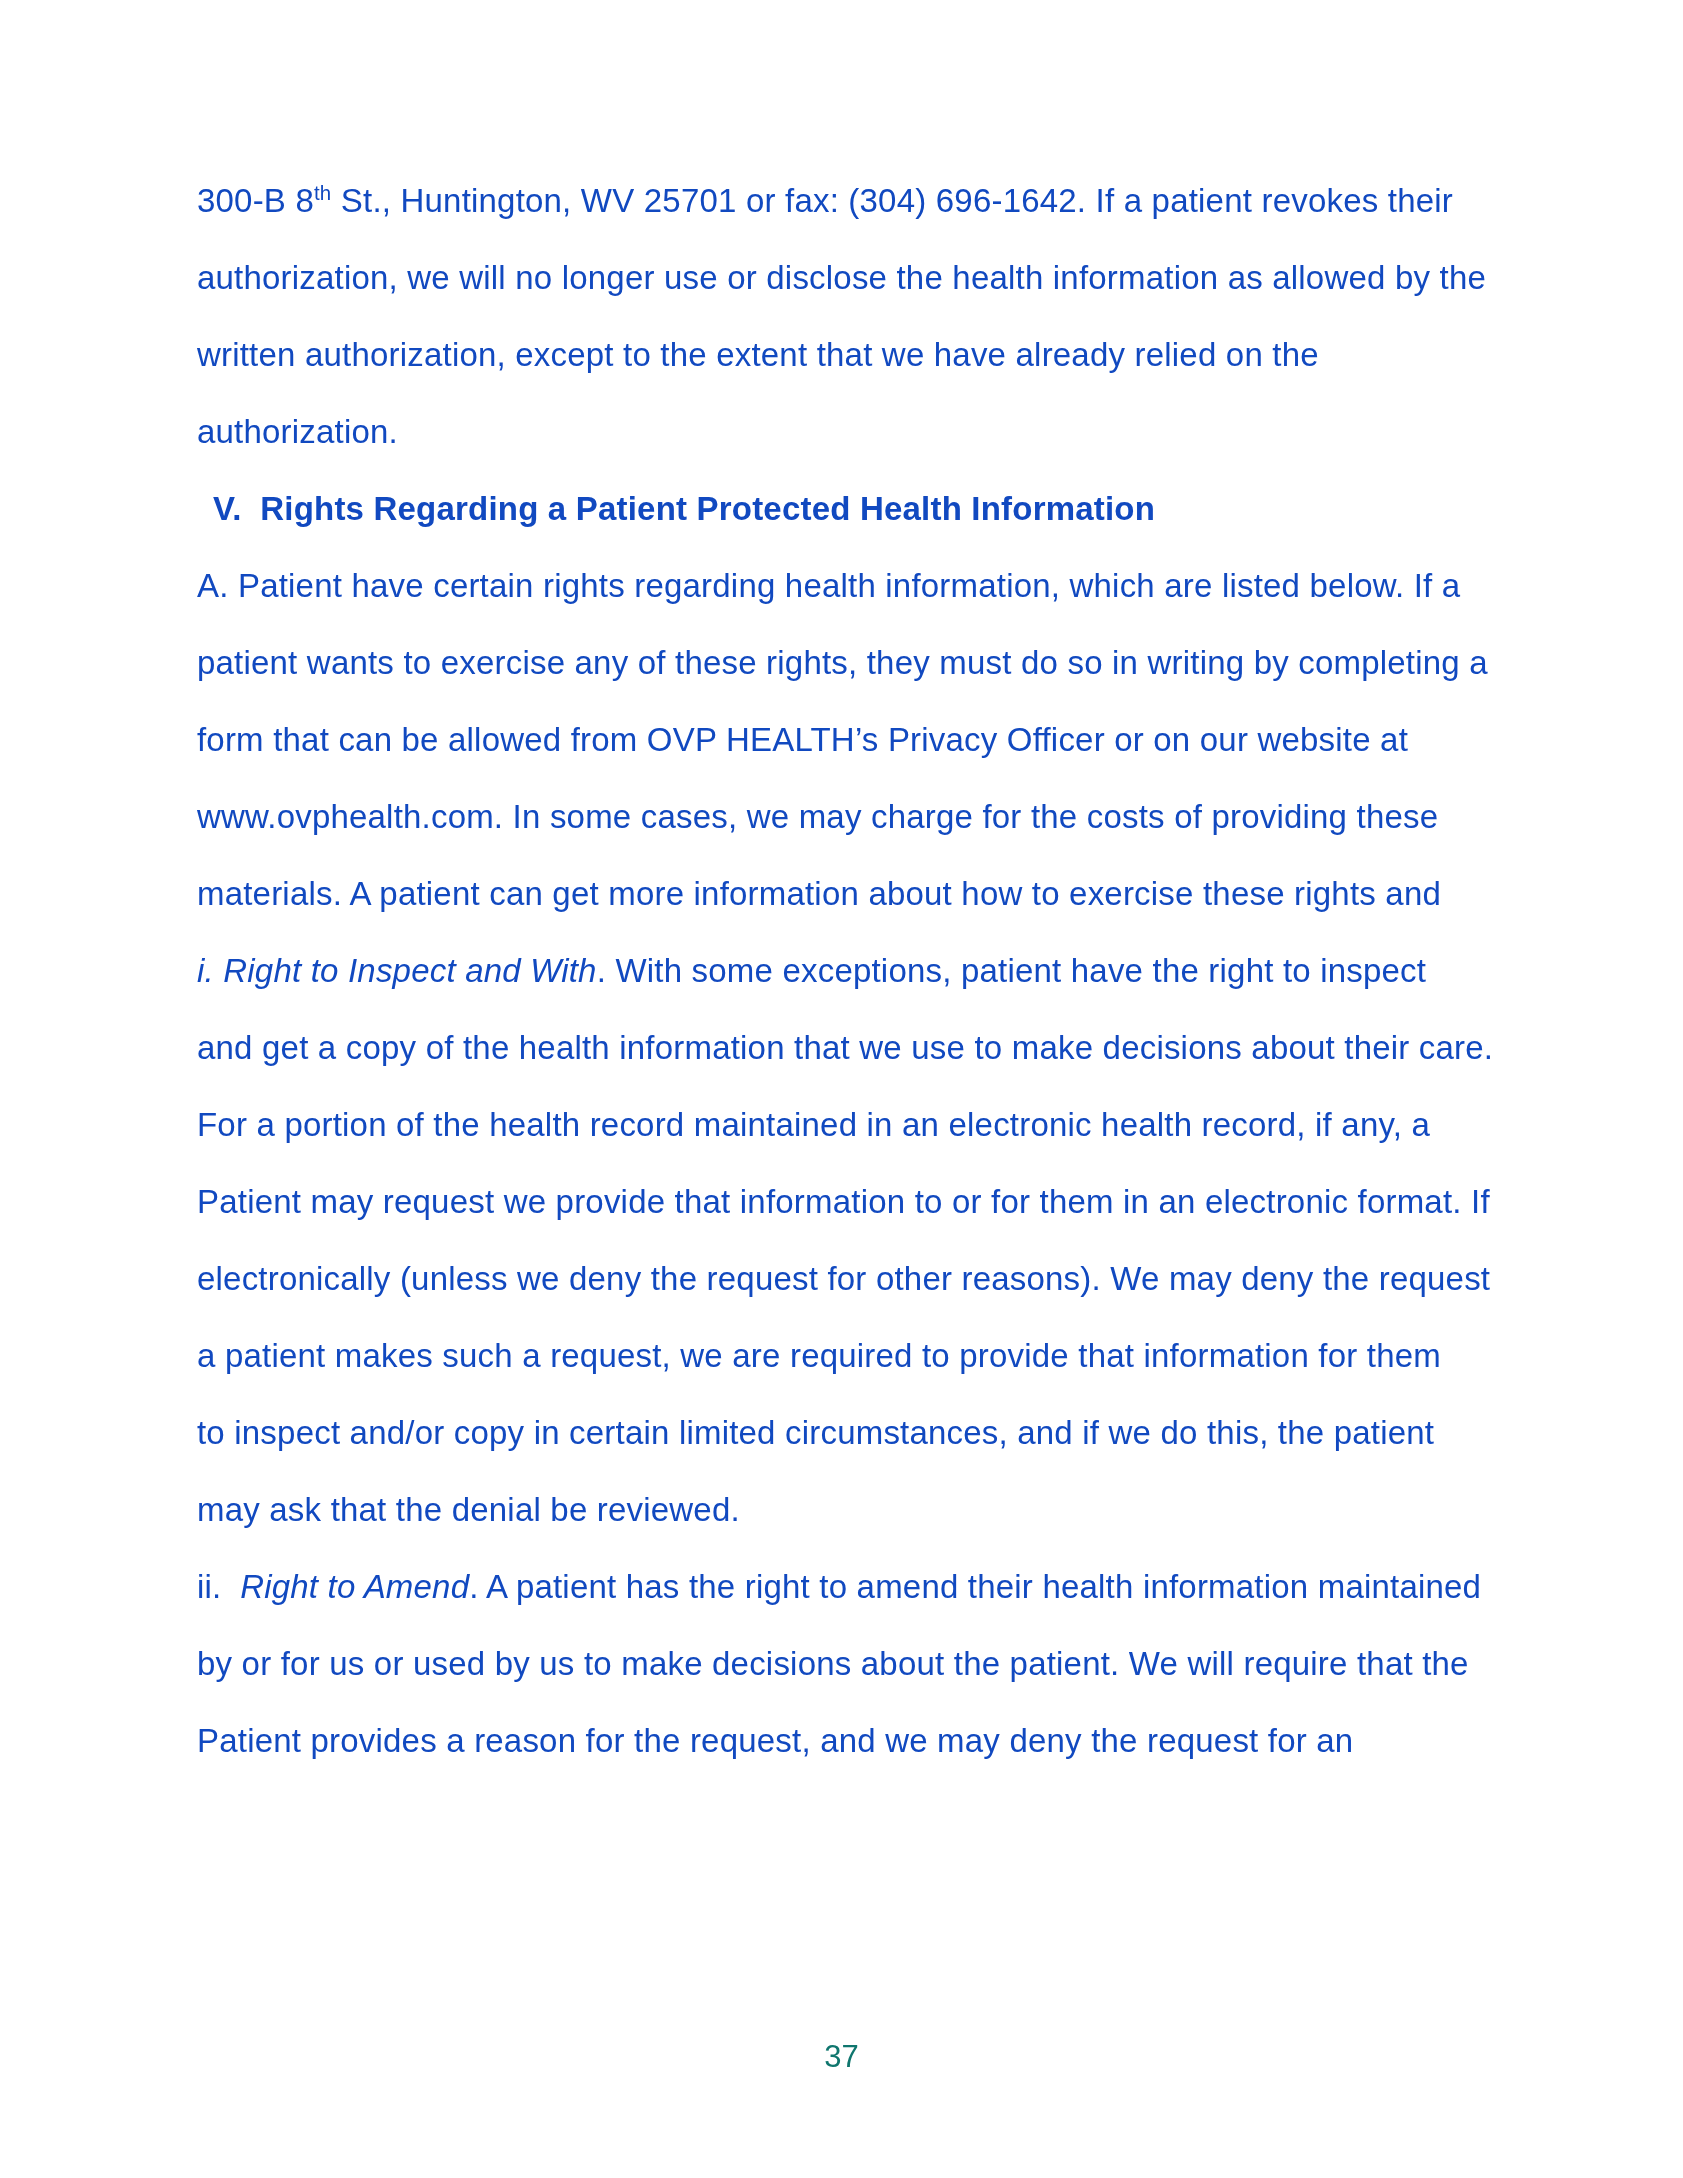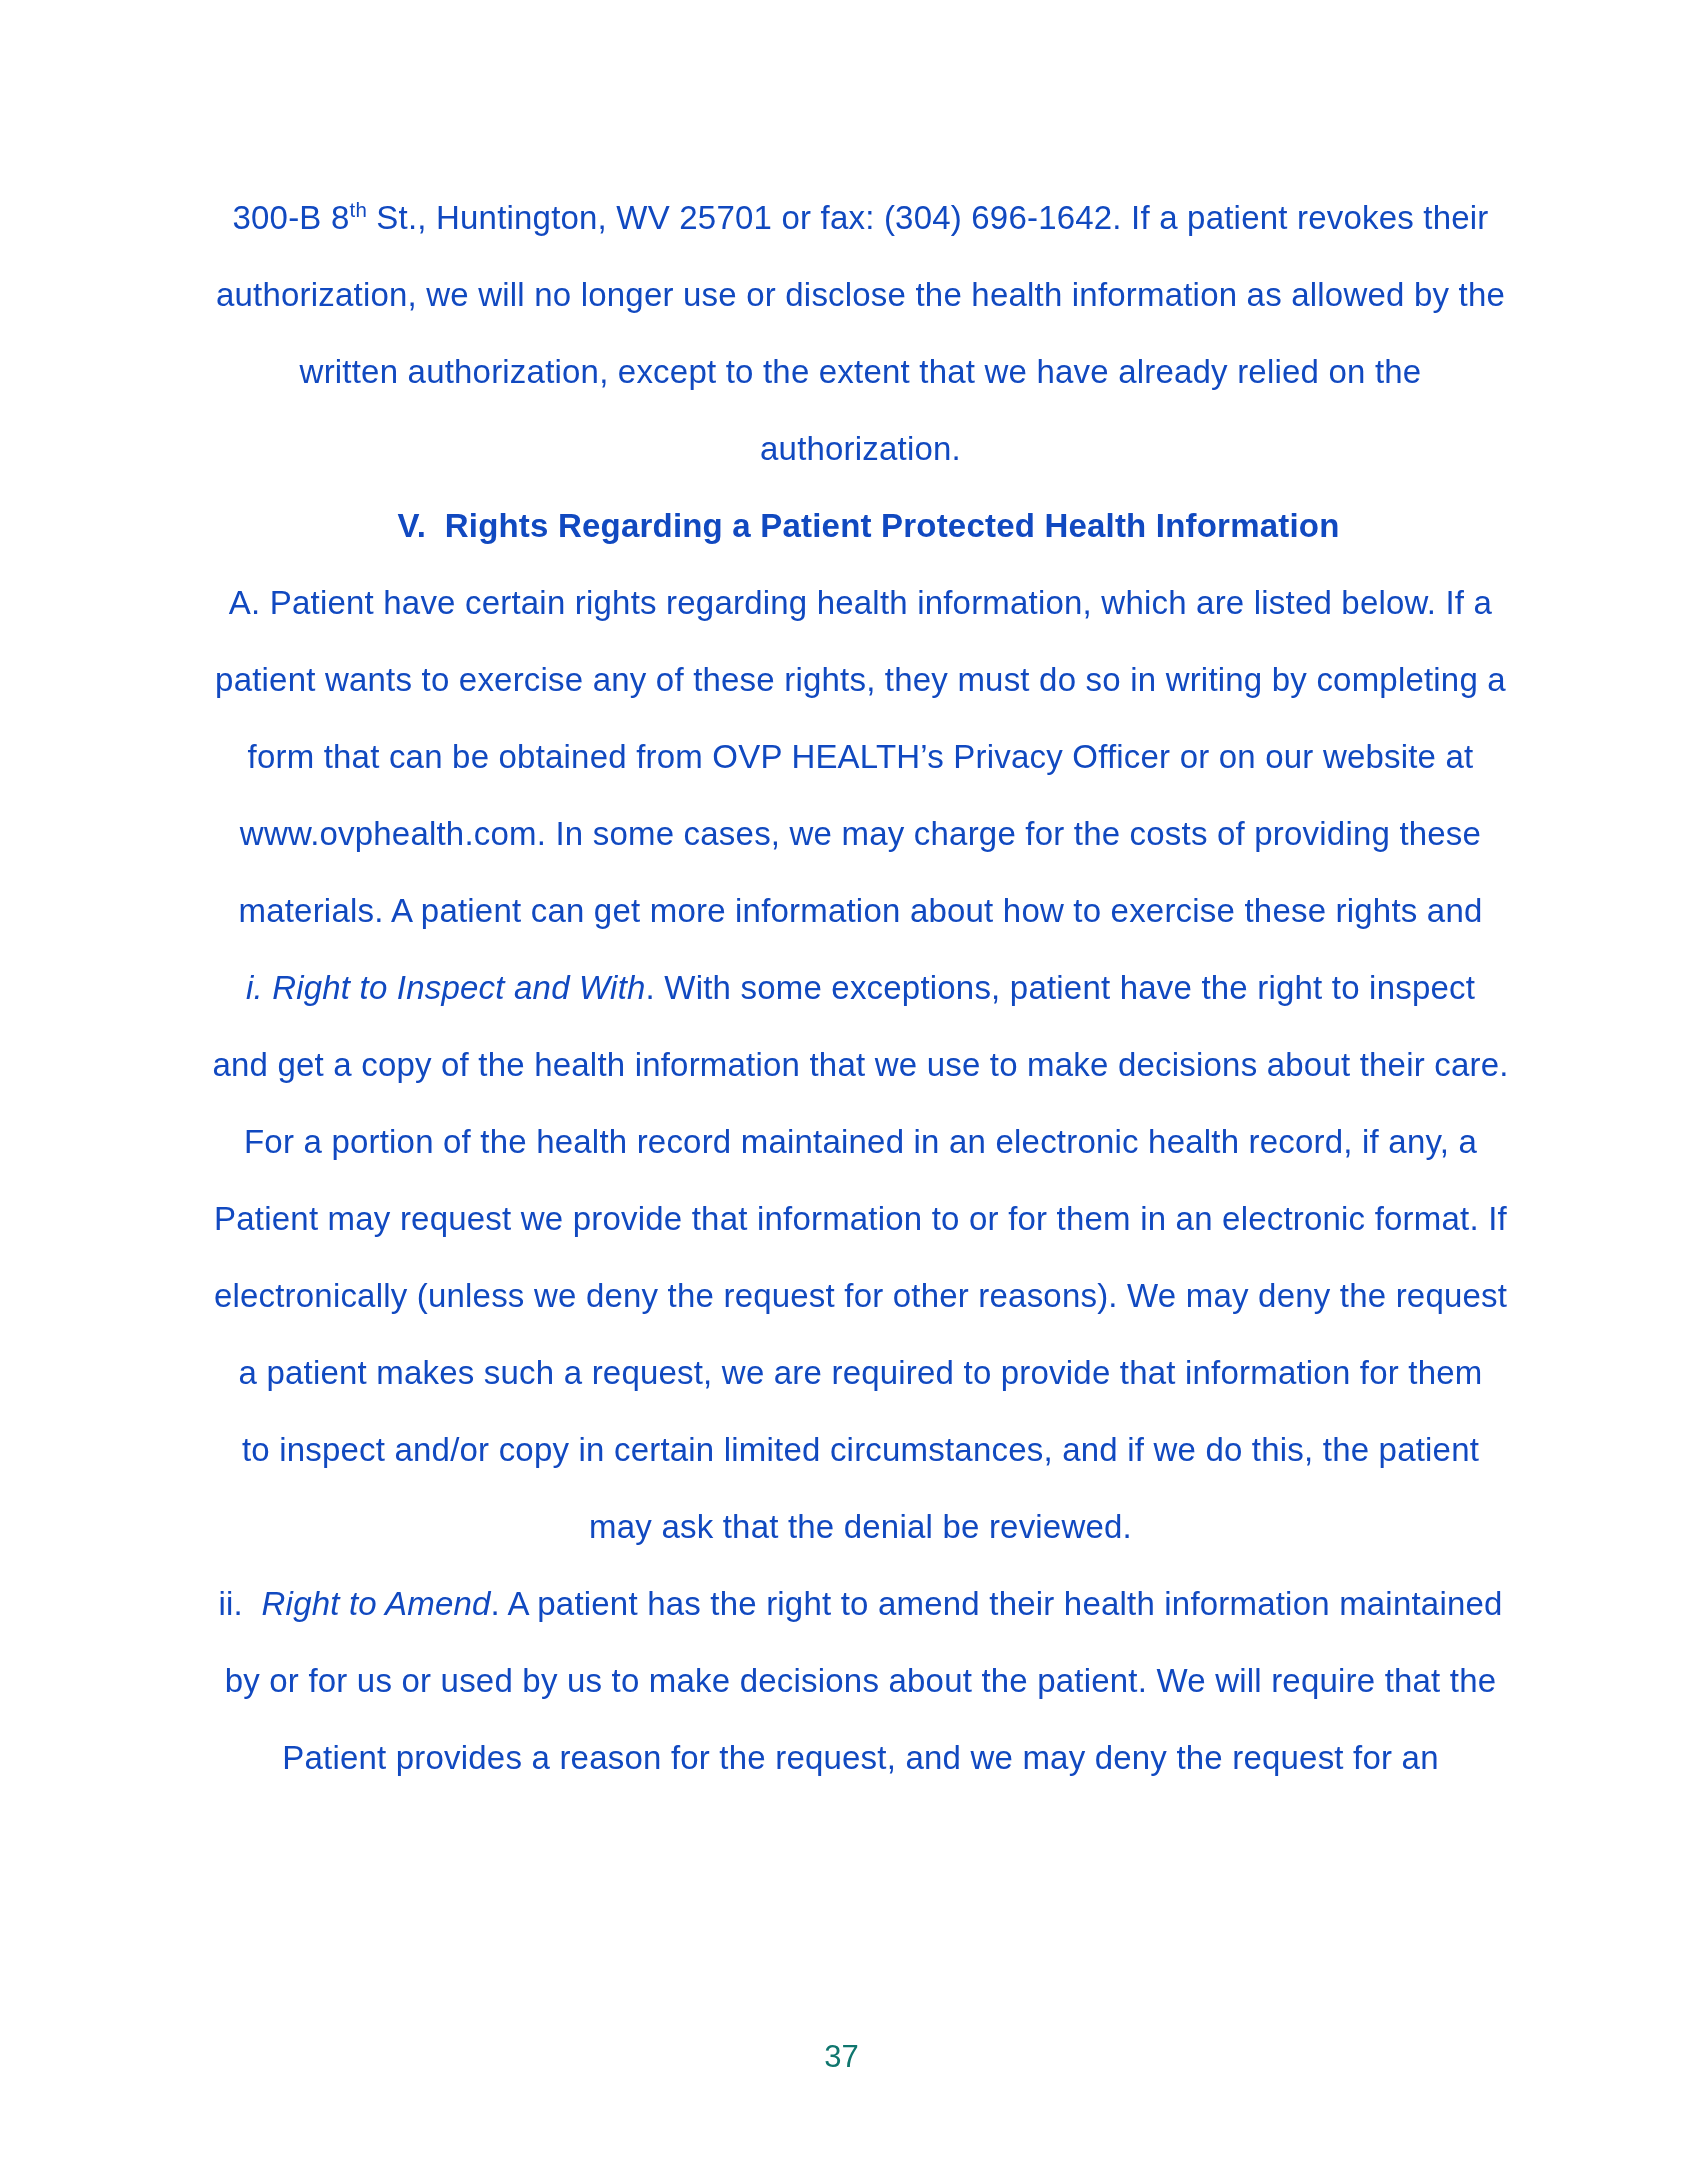--- a/index.html
+++ b/index.html
@@ -7,23 +7,22 @@
     position: relative;
     width: 1683px;
     height: 2178px;
     background: #ffffff;
     font-family: "Liberation Sans", sans-serif;
     overflow: hidden;
   }
   .text-block {
     position: absolute;
     left: 197px;
-    top: 179px;
+    top: 162px;
     width: 1327px;
-    text-align: center;
   }
   .line {
     height: 77px;
     line-height: 77px;
     font-size: 33px;
     white-space: pre;
     letter-spacing: 0.2px;
   }
   .line .bold { font-weight: bold; }
   .line .italic { font-style: italic; }
@@ -49,21 +48,21 @@
 
 <div class="page" style="background: rgb(255, 255, 255);">
   <div class="text-block" style="color: rgb(17, 73, 192);">
       <div class="line"><span>300-B 8</span><span class="sup">th</span><span> St., Huntington, WV 25701 or fax: (304) 696-1642. If a patient revokes their</span></div>
       <div class="line"><span>authorization, we will no longer use or disclose the health information as allowed by the</span></div>
       <div class="line"><span>written authorization, except to the extent that we have already relied on the</span></div>
       <div class="line"><span>authorization.</span></div>
       <div class="line heading"><span class="bold">V.  Rights Regarding a Patient Protected Health Information</span></div>
       <div class="line"><span>A. Patient have certain rights regarding health information, which are listed below. If a</span></div>
       <div class="line"><span>patient wants to exercise any of these rights, they must do so in writing by completing a</span></div>
-      <div class="line"><span>form that can be obtained from OVP HEALTH’s Privacy Officer or on our website at</span></div>
+      <div class="line"><span>form that can be allowed from OVP HEALTH’s Privacy Officer or on our website at</span></div>
       <div class="line"><span>www.ovphealth.com. In some cases, we may charge for the costs of providing these</span></div>
       <div class="line"><span>materials. A patient can get more information about how to exercise these rights and</span></div>
       <div class="line"><span class="italic">i. Right to Inspect and With</span><span>. With some exceptions, patient have the right to inspect</span></div>
       <div class="line"><span>and get a copy of the health information that we use to make decisions about their care.</span></div>
       <div class="line"><span>For a portion of the health record maintained in an electronic health record, if any, a</span></div>
       <div class="line"><span>Patient may request we provide that information to or for them in an electronic format. If</span></div>
       <div class="line"><span>electronically (unless we deny the request for other reasons). We may deny the request</span></div>
       <div class="line"><span>a patient makes such a request, we are required to provide that information for them</span></div>
       <div class="line"><span>to inspect and/or copy in certain limited circumstances, and if we do this, the patient</span></div>
       <div class="line"><span>may ask that the denial be reviewed.</span></div>

